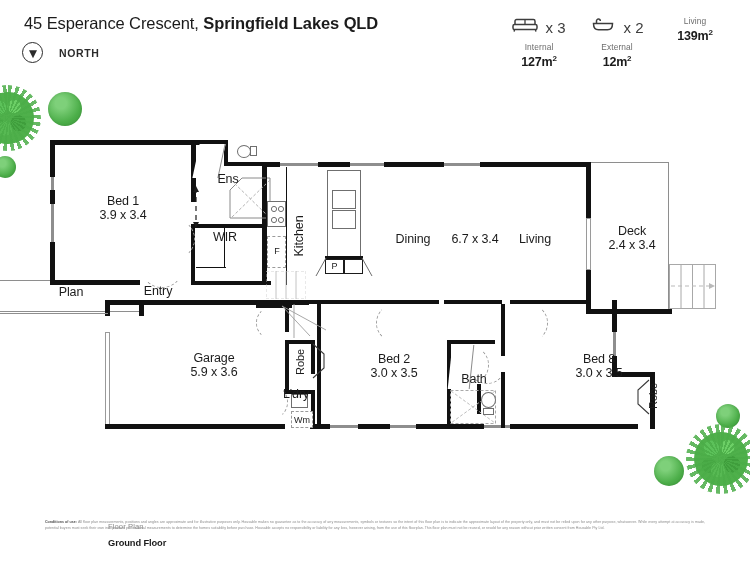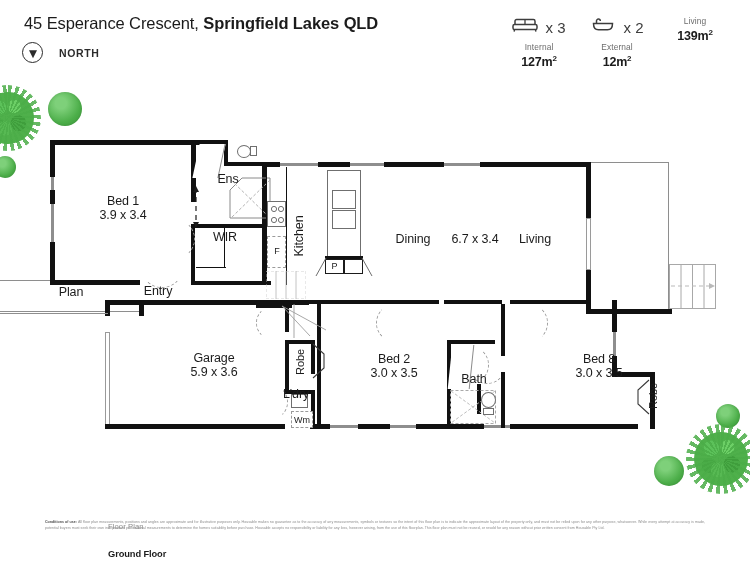--- a/index.html
+++ b/index.html
@@ -93,21 +93,21 @@
   .fx{position:absolute;border:1px solid #6f6f6f;box-sizing:border-box;background:#fff;}
   .fx.dash{border-style:dashed;border-color:#9a9a9a;}
   .fx.round{border-radius:50%;}
   .fx.oval{border-radius:50%/45%;}
   .swing{position:absolute;border:1px dashed #9b9b9b;border-radius:50%;box-sizing:border-box;}
   .hatch{position:absolute;}
 
   
   #caption{position:absolute;left:108px;top:438px;}
   #caption .c1{font-size:7.6px;color:#8d8d8d;letter-spacing:.1px;}
-  #caption .c2{font-size:9.3px;font-weight:700;color:#1b1b1b;margin-top:18px;letter-spacing:-.1px;}
+  #caption .c2{font-size:9.3px;font-weight:700;color:#1b1b1b;margin-top:7px;letter-spacing:-.1px;}
 
   
   #disclaimer{
     position:absolute;left:45px;top:519px;width:660px;
     font-size:3.6px;line-height:1.75;color:#8c8c8c;text-align:justify;
     letter-spacing:.02px;
   }
   #disclaimer b{color:#4a4a4a;}
 </style>
 </head>
@@ -396,20 +396,24 @@
     </div>
     <div class="rl" style="left:381px;top:148px;width:64px;">
       <span class="n">Dining</span>
     </div>
     <div class="rl" style="left:443px;top:148px;width:64px;">
       <span class="d">6.7 x 3.4</span>
     </div>
     <div class="rl" style="left:505px;top:148px;width:60px;">
       <span class="n">Living</span>
     </div>
+    <div class="rl" style="left:597px;top:140px;width:70px;">
+      <span class="n">Deck</span>
+      <span class="d">2.4 x 3.4</span>
+    </div>
     <div class="rl" style="left:155px;top:267px;width:118px;">
       <span class="n">Garage</span>
       <span class="d">5.9 x 3.6</span>
     </div>
     <div class="rl" style="left:340px;top:268px;width:108px;">
       <span class="n">Bed 2</span>
       <span class="d">3.0 x 3.5</span>
     </div>
     <div class="rl" style="left:447px;top:288px;width:54px;">
       <span class="n">Bath</span>

